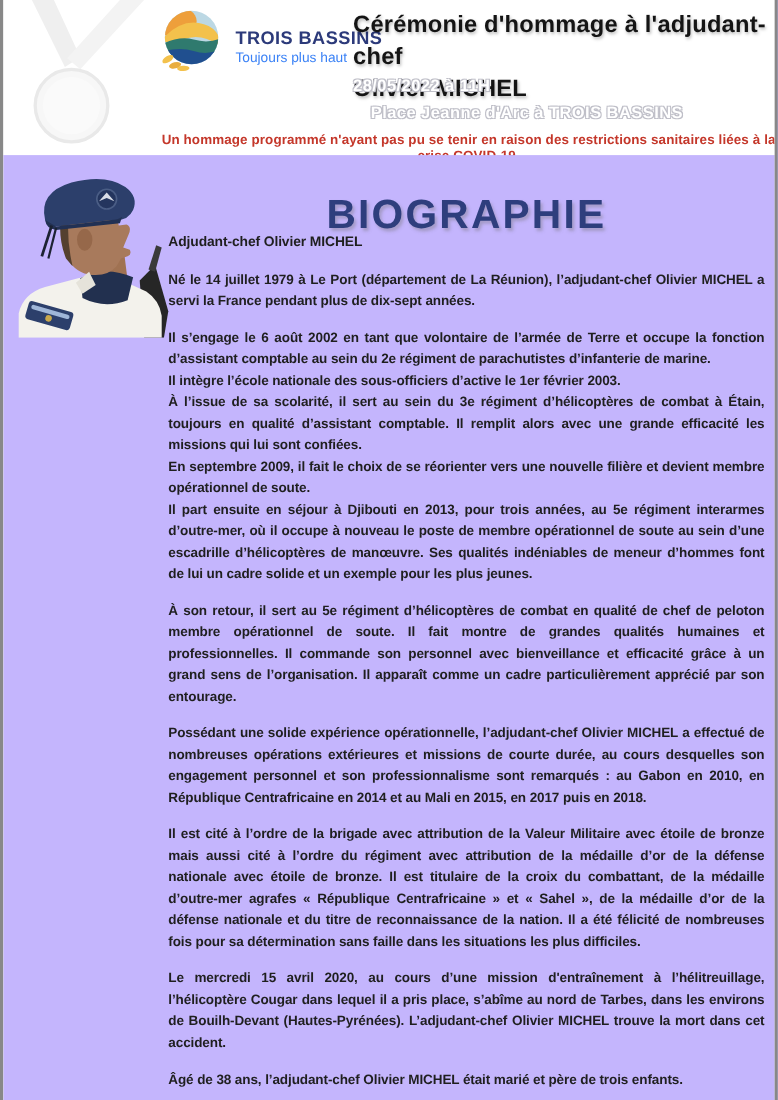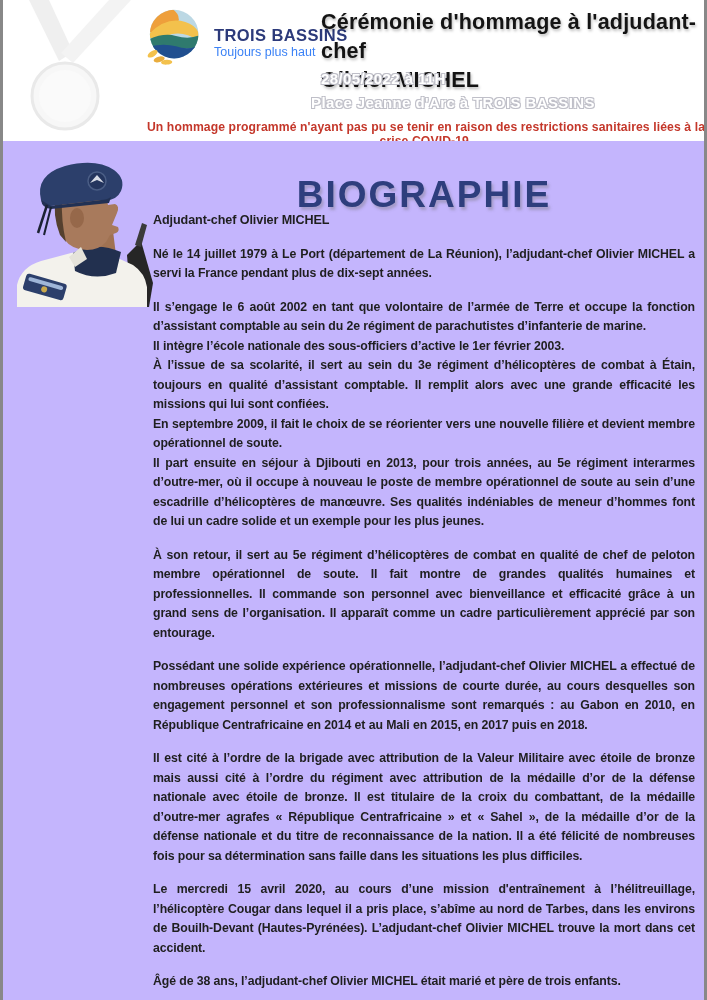--- a/index.html
+++ b/index.html
@@ -19,21 +19,21 @@
   .title-block{position:absolute; left:318px; top:8px; width:385px;}
   .event-title{
     font-size:21.5px; line-height:29px; font-weight:800; color:#141414;
     text-shadow:1px 2px 3px rgba(0,0,0,.28); letter-spacing:.2px;
   }
   .outline-line{
     font-size:15px; font-weight:800; color:#ffffff; letter-spacing:.4px; line-height:25px;
     text-shadow:-1px -1px 0 #bfbfc8, 1px -1px 0 #bfbfc8, -1px 1px 0 #bfbfc8, 1px 1px 0 #bfbfc8;
   }
   .event-date{position:absolute; left:318px; top:66px;}
-  .event-place{position:absolute; left:308px; top:90px;}
+  .event-place{position:absolute; left:334px; top:90px;}
   .covid-notice{
     position:absolute; left:140px; right:1px; top:120px;
     font-size:12.2px; font-weight:800; color:#c4372a; text-align:center; letter-spacing:.1px;
   }
   
   .bio-section{position:absolute; left:0; top:141px; width:707px; height:859px; background:#c4b5fd;}
   .portrait{position:absolute; left:8px; top:14px; width:144px; height:152px;}
   .bio-title{
     position:absolute; left:150px; top:2px; width:542px; text-align:center;
     font-size:37px; font-weight:800; letter-spacing:2px; color:#2e3e7d;

